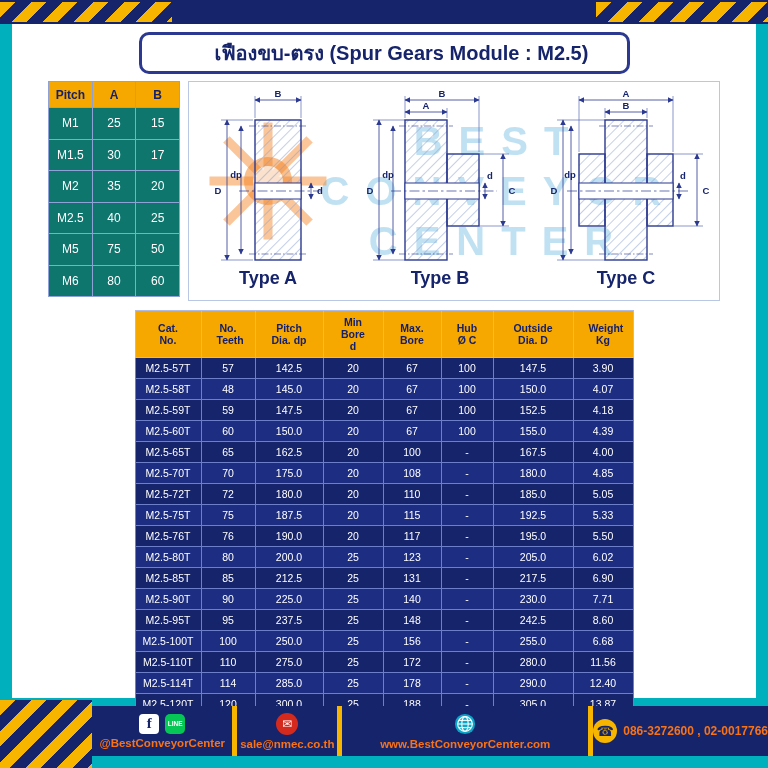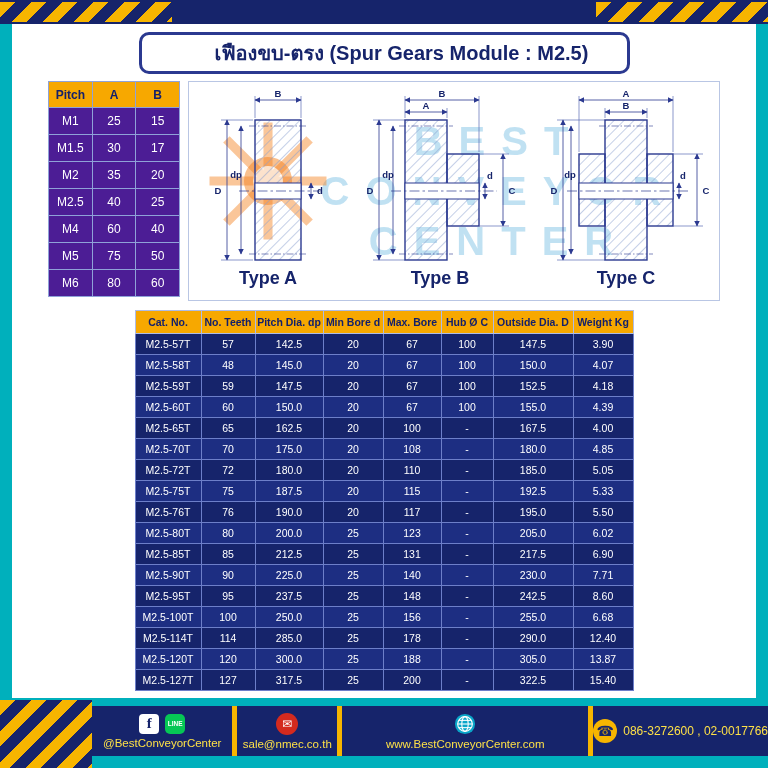--- a/index.html
+++ b/index.html
@@ -18,53 +18,53 @@
   
   .content{position:absolute;top:24px;left:12px;right:12px;bottom:70px;background:#fff;}
   .title-box{margin:8px auto 0;width:450px;height:36px;border:3px solid #2b3990;border-radius:10px;
              display:flex;align-items:center;justify-content:center;
              font-size:20px;font-weight:bold;color:#16246b;padding-left:35px;}
   .upper{display:flex;gap:8px;margin:7px 36px 0 36px;height:220px;}
   
   .pitch-table{border-collapse:collapse;table-layout:fixed;width:132px;height:216px;}
   .pitch-table th{background:#f7a800;color:#13206b;font-size:12px;font-weight:bold;
                   border:1px solid #8fa2d8;height:23px;}
-  .pitch-table td{background:#4c1d95;color:#ffffff;font-size:12px;text-align:center;
+  .pitch-table td{background:#0f766e;color:#ffffff;font-size:12px;text-align:center;
                   border:1px solid #8fa2d8;height:23px;}
   
   .draw-panel{flex:1;position:relative;border:1px solid #b9c6e4;display:flex;
               justify-content:space-around;align-items:flex-start;padding-top:6px;overflow:hidden;}
   .drawing{position:relative;z-index:1;display:flex;flex-direction:column;align-items:center;}
   .draw-label{font-size:18px;font-weight:bold;color:#16246b;margin-top:0px;}
   .drawfig .ext{stroke:#5a6bb5;stroke-width:0.7;}
   .drawfig .dim{stroke:#2b3990;stroke-width:0.8;}
   .drawfig .pitchln{stroke:#2b3990;stroke-width:0.6;stroke-dasharray:7 2 1.5 2;}
   .drawfig .centerln{stroke:#2b3990;stroke-width:0.7;stroke-dasharray:10 3 2.5 3;}
   .drawfig .lbl{fill:#16246b;font-size:9.5px;font-weight:bold;}
   
   .wm{position:absolute;inset:0;z-index:0;pointer-events:none;
       display:flex;flex-direction:column;justify-content:center;align-items:center;padding-left:90px;}
   .wm-line{font-size:40px;font-weight:bold;letter-spacing:16px;color:rgba(141,200,232,0.55);line-height:1.25;}
   .wm-gear{position:absolute;left:14px;top:34px;}
   
   .spec-wrap{display:flex;justify-content:center;}
   .spec-table{border-collapse:collapse;table-layout:fixed;width:498px;margin-top:9px;}
   .spec-table th{background:#f7a800;color:#13206b;font-size:10.5px;font-weight:bold;
-                 border:1px solid #aebce6;padding:5px 1px;}
+                 border:1px solid #aebce6;padding:5px 15px;}
   .spec-table td{background:#16246b;color:#ffffff;font-size:10.5px;text-align:center;
                  border:1px solid #6d7fc9;padding:4px 1px;}
   .spec-table tbody tr:nth-child(even) td{background:#1d2e82;}
   
   .footer{position:absolute;left:0;right:0;bottom:12px;height:50px;background:#16246b;
           display:flex;align-items:center;padding-left:92px;z-index:5;}
   .fsec{display:flex;flex-direction:column;align-items:center;justify-content:center;gap:3px;}
   .fsec.fb{width:146px;} .fsec.mail{width:104px;} .fsec.web{width:256px;}
   .fsec.phone{flex:1;flex-direction:row;gap:6px;}
   .fdiv{width:5px;height:50px;background:#f7b500;}
-  .ftext{color:#fde047;font-size:11.5px;font-weight:normal;white-space:nowrap;}
+  .ftext{color:#f97316;font-size:11.5px;font-weight:bold;white-space:nowrap;}
   .ftext.ph{font-size:12px;}
   .icon-row{display:flex;gap:6px;align-items:center;}
   .icon-fb{width:20px;height:20px;background:#ffffff;border-radius:4px;color:#16246b;
            display:flex;align-items:center;justify-content:center;
            font-family:"Liberation Serif",serif;font-weight:bold;font-size:15px;}
   .icon-line{width:20px;height:20px;background:#06c755;border-radius:5px;color:#ffffff;
              display:flex;align-items:center;justify-content:center;font-size:6.5px;font-weight:bold;}
   .icon-mail{width:22px;height:22px;background:#d42a1e;border-radius:50%;color:#ffffff;
              display:flex;align-items:center;justify-content:center;font-size:12px;}
   .icon-phone{width:24px;height:24px;background:#f7b500;border-radius:50%;color:#16246b;
@@ -123,25 +123,20 @@
             </tr>
             <tr>
               <td>M2</td>
               <td>35</td>
               <td>20</td>
             </tr>
             <tr>
               <td>M2.5</td>
               <td>40</td>
               <td>25</td>
-            </tr>
-            <tr>
-              <td>M4</td>
-              <td>60</td>
-              <td>40</td>
             </tr>
             <tr>
               <td>M5</td>
               <td>75</td>
               <td>50</td>
             </tr>
             <tr>
               <td>M6</td>
               <td>80</td>
               <td>60</td>
@@ -415,20 +410,30 @@
               <td>M2.5-100T</td>
               <td>100</td>
               <td>250.0</td>
               <td>25</td>
               <td>156</td>
               <td>-</td>
               <td>255.0</td>
               <td>6.68</td>
             </tr>
             <tr>
+              <td>M2.5-110T</td>
+              <td>110</td>
+              <td>275.0</td>
+              <td>25</td>
+              <td>172</td>
+              <td>-</td>
+              <td>280.0</td>
+              <td>11.56</td>
+            </tr>
+            <tr>
               <td>M2.5-114T</td>
               <td>114</td>
               <td>285.0</td>
               <td>25</td>
               <td>178</td>
               <td>-</td>
               <td>290.0</td>
               <td>12.40</td>
             </tr>
             <tr>

